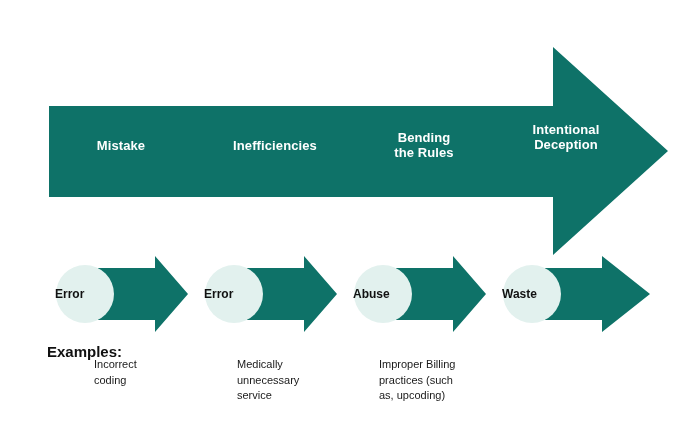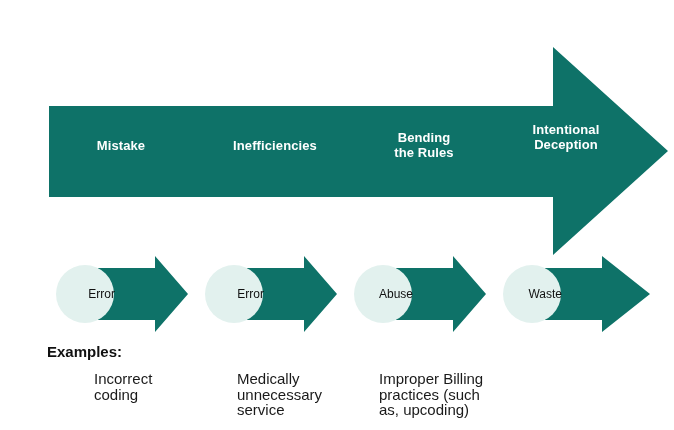--- a/index.html
+++ b/index.html
@@ -48,42 +48,42 @@
   #steps-svg {
     position: absolute;
     left: 0;
     top: 246px;
     width: 674px;
     height: 100px;
   }
 
   .step-label {
     position: absolute;
-    font-weight: normal;
+    font-weight: bold;
     font-size: 12px;
     line-height: 14px;
     color: #111111;
-    text-align: right;
+    text-align: left;
     white-space: nowrap;
   }
 
   
   #examples-heading {
     position: absolute;
     left: 47px;
     top: 343px;
     font-weight: bold;
     font-size: 15px;
     color: #111111;
   }
 
   .example-text {
     position: absolute;
-    top: 371px;
-    font-size: 15px;
+    top: 357px;
+    font-size: 11px;
     line-height: 15.5px;
     color: #1a1a1a;
     white-space: pre-line;
   }
 </style>
 </head>
 <body>
 
 <div id="diagram-root">
 

